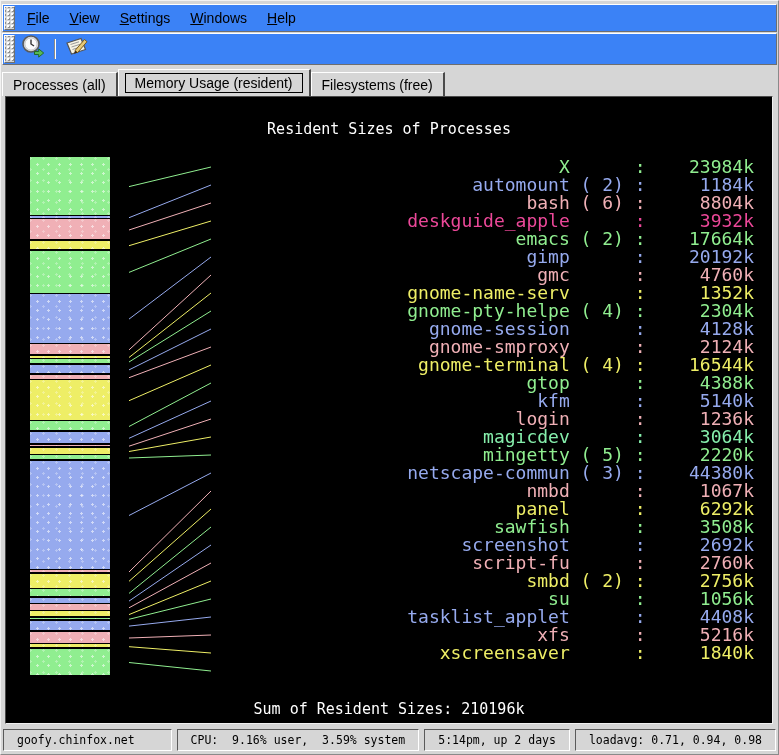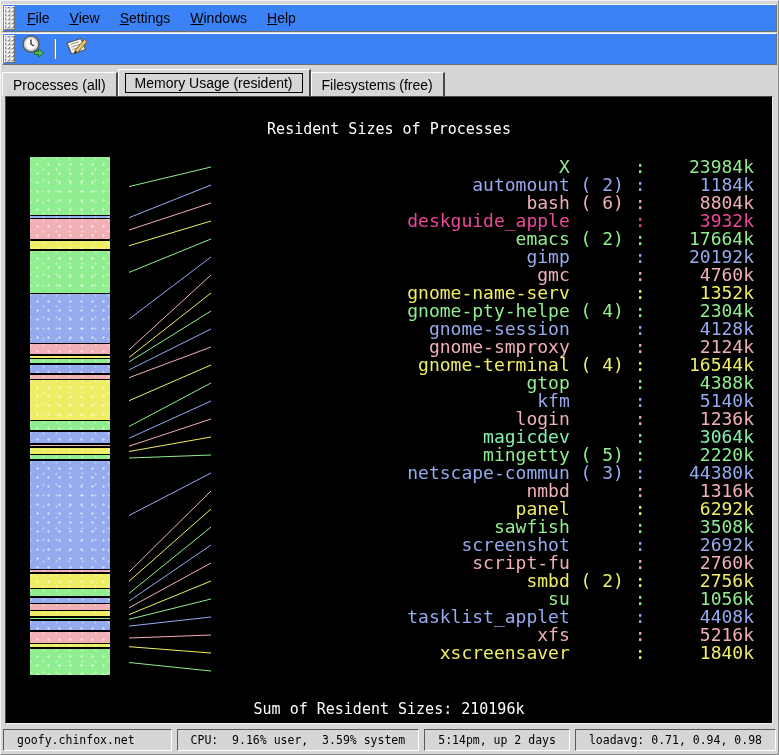--- a/index.html
+++ b/index.html
@@ -224,21 +224,21 @@
       <div class="prow" style="color: rgb(144, 238, 144);">gnome-pty-helpe ( 4) :     2304k</div>
       <div class="prow" style="color: rgb(150, 170, 238);">  gnome-session      :     4128k</div>
       <div class="prow" style="color: rgb(240, 176, 182);">  gnome-smproxy      :     2124k</div>
       <div class="prow" style="color: rgb(238, 238, 102);"> gnome-terminal ( 4) :    16544k</div>
       <div class="prow" style="color: rgb(144, 238, 144);">           gtop      :     4388k</div>
       <div class="prow" style="color: rgb(150, 170, 238);">            kfm      :     5140k</div>
       <div class="prow" style="color: rgb(240, 176, 182);">          login      :     1236k</div>
       <div class="prow" style="color: #86efac;">       magicdev      :     3064k</div>
       <div class="prow" style="color: rgb(144, 238, 144);">       mingetty ( 5) :     2220k</div>
       <div class="prow" style="color: rgb(150, 170, 238);">netscape-commun ( 3) :    44380k</div>
-      <div class="prow" style="color: rgb(240, 176, 182);">           nmbd      :     1316k</div>
+      <div class="prow" style="color: rgb(240, 176, 182);">           nmbd      :     1067k</div>
       <div class="prow" style="color: rgb(238, 238, 102);">          panel      :     6292k</div>
       <div class="prow" style="color: rgb(144, 238, 144);">        sawfish      :     3508k</div>
       <div class="prow" style="color: rgb(150, 170, 238);">     screenshot      :     2692k</div>
       <div class="prow" style="color: rgb(240, 176, 182);">      script-fu      :     2760k</div>
       <div class="prow" style="color: rgb(238, 238, 102);">           smbd ( 2) :     2756k</div>
       <div class="prow" style="color: rgb(144, 238, 144);">             su      :     1056k</div>
       <div class="prow" style="color: rgb(150, 170, 238);">tasklist_applet      :     4408k</div>
       <div class="prow" style="color: rgb(240, 176, 182);">            xfs      :     5216k</div>
       <div class="prow" style="color: rgb(238, 238, 102);">   xscreensaver      :     1840k</div>
     </div>

